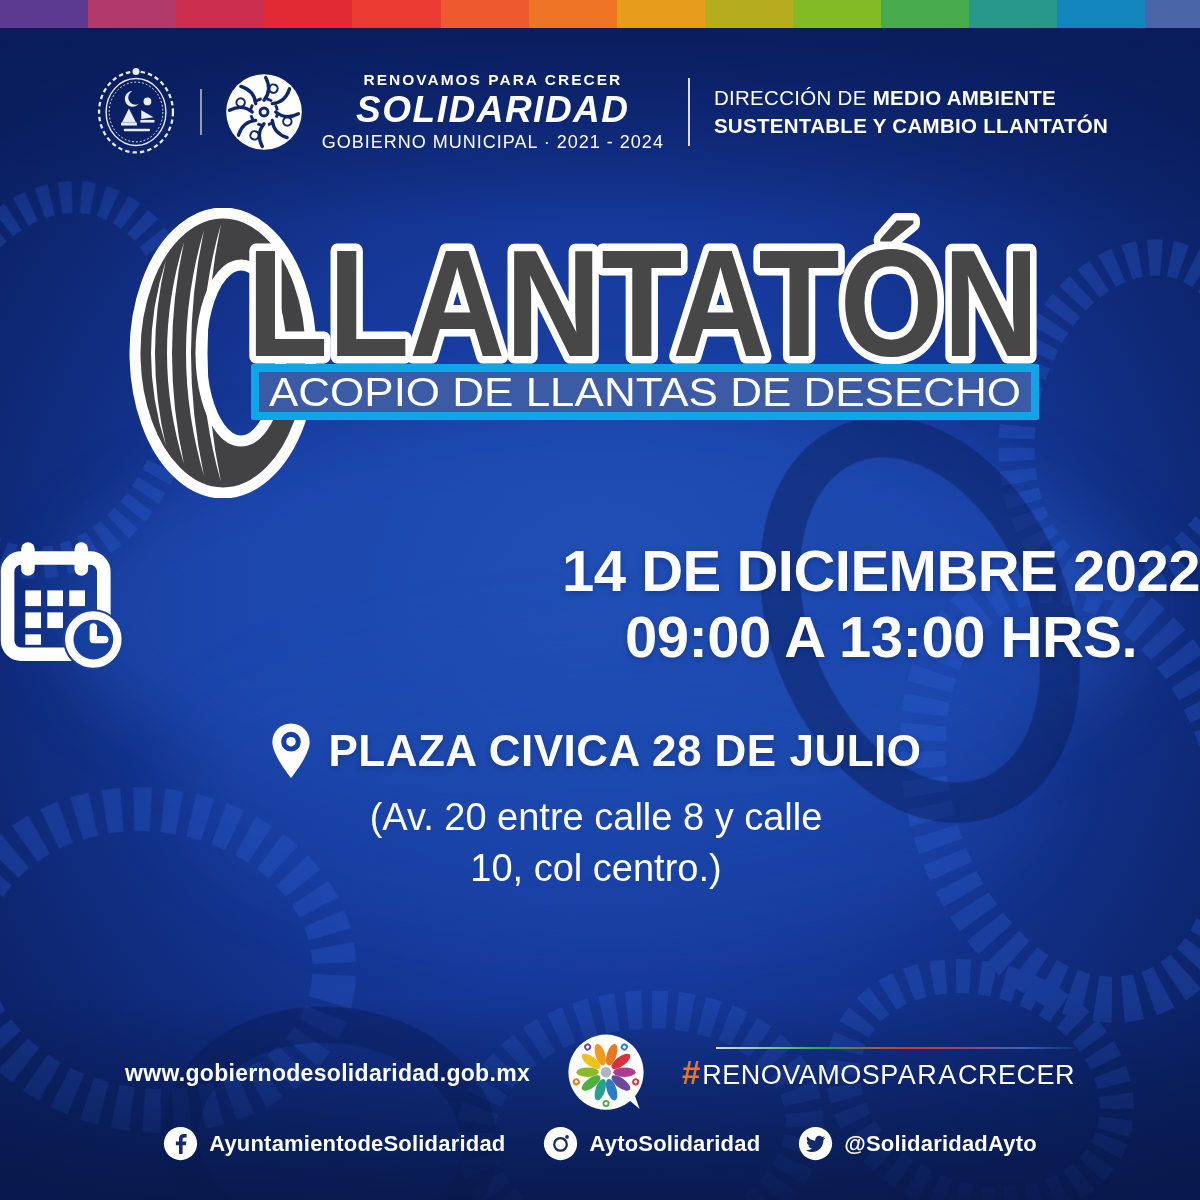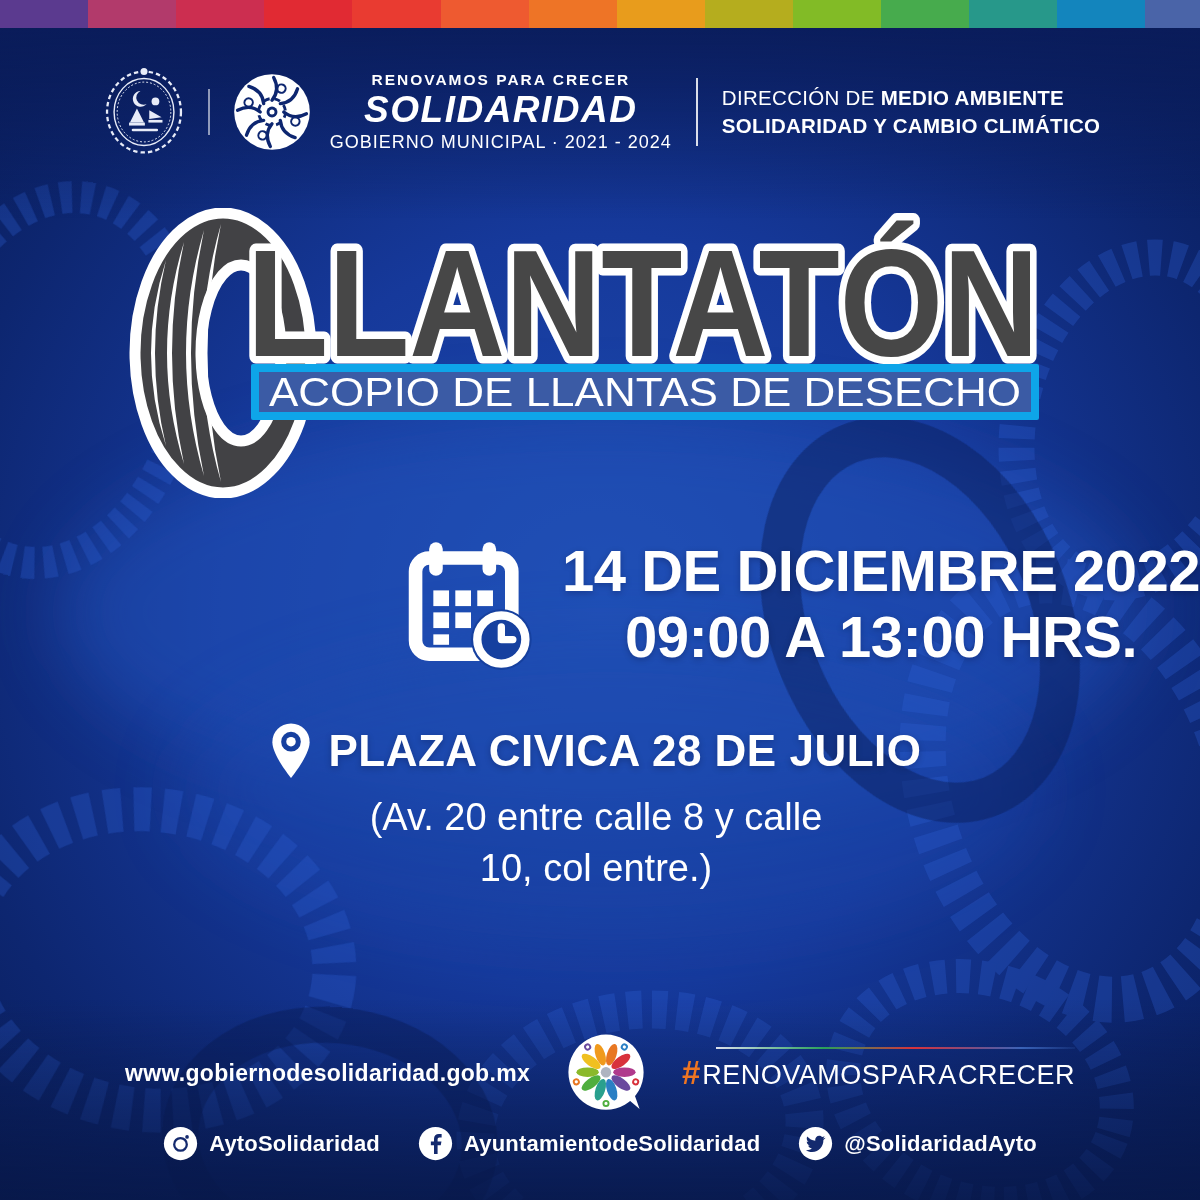--- a/index.html
+++ b/index.html
@@ -30,21 +30,21 @@
 
   
   .tire { top:208px; left:128px; width:190px; height:290px; }
   .hero-title { top:226px; left:233px; width:820px; height:162px; overflow:visible; }
   .hero-title svg { overflow:visible; }
   .subtitle-bar { top:364px; left:251px; width:788px; height:56px;
                   background:#3b5ba5; border:8px solid #0ea5e9; border-radius:2px;
                   display:flex; align-items:center; justify-content:center; }
 
   
-  .date-row { top:536px; left:0; right:0; display:flex; justify-content:flex-end;
+  .date-row { top:536px; left:0; right:0; display:flex; justify-content:space-between;
               align-items:center; gap:28px; }
   .date-text { text-align:center; font-weight:bold; font-size:58px;
                line-height:1.13; letter-spacing:-.5px; text-shadow:0 2px 6px rgba(0,0,30,.25); }
 
   
   .loc { top:722px; left:0; right:8px; text-align:center; }
   .loc-title-row { display:flex; justify-content:center; align-items:center; gap:16px; }
   .loc-title { font-size:44px; font-weight:bold; letter-spacing:.5px;
                text-shadow:0 2px 6px rgba(0,0,30,.25); }
   .loc-address { margin-top:12px; font-size:38px; font-weight:normal; line-height:1.34; }
@@ -169,21 +169,21 @@
       <circle cx="50" cy="50" r="3" fill="#fff"></circle>
     </svg>
     <div class="brand-col">
       <div class="brand-tagline">RENOVAMOS PARA CRECER</div>
       <div class="brand-name">SOLIDARIDAD</div>
       <div class="brand-gov">GOBIERNO MUNICIPAL · 2021 - 2024</div>
     </div>
     <div class="vdivider tall"></div>
     <div class="dept-col">
       <div><span class="light">DIRECCIÓN DE </span><b>MEDIO AMBIENTE</b></div>
-      <div><b>SOLIDARIDAD Y CAMBIO CLIMÁTICO</b></div>
+      <div><b>SUSTENTABLE Y CAMBIO LLANTATÓN</b></div>
     </div>
   </div>
 
   <svg class="layer tire" viewBox="0 0 190 290">
     <path fill-rule="evenodd" fill="#424245" stroke="#fff" stroke-width="11" stroke-linejoin="round" d="M95 5 a88 140 0 1 0 0.01 0 z M113 57 a40 88 0 1 0 0.01 0 z"></path>
     <g fill="#fff">
       <path d="M38 52 Q8 145 38 238 Q16 145 38 52 z"></path>
       <path d="M56 34 Q22 145 56 256 Q32 145 56 34 z"></path>
       <path d="M76 22 Q40 145 76 268 Q50 145 76 22 z"></path>
       <path d="M93 16 Q56 145 93 274 Q66 145 93 16 z"></path>
@@ -231,21 +231,21 @@
     <div class="loc-title-row">
       <svg width="42" height="58" viewBox="0 0 40 56">
         <path d="M20 1.5 C9.5 1.5 2 9.5 2 19.5 c0 12.5 18 34.5 18 34.5 s18 -22 18 -34.5 C38 9.5 30.5 1.5 20 1.5 z" fill="#fff"></path>
         <circle cx="20" cy="19" r="9.5" fill="#16409f"></circle>
         <circle cx="20" cy="19" r="4.6" fill="#fff"></circle>
       </svg>
       <div class="loc-title">PLAZA CIVICA 28 DE JULIO</div>
     </div>
     <div class="loc-address">
       <div>(Av. 20 entre calle 8 y calle</div>
-      <div>10, col entre.)</div>
+      <div>10, col centro.)</div>
     </div>
   </div>
 
   <div class="layer footer">
     <div class="footer-row1">
       <div class="website">www.gobiernodesolidaridad.gob.mx</div>
       <svg width="80" height="82" viewBox="0 0 100 102">
         <path d="M50 3 a47 47 0 1 0 0.02 0 z M78 84 l14 12 -6 -17 z" fill="#fff"></path>
         <g>
           <ellipse cx="50" cy="27" rx="6" ry="14" fill="#e87722" transform="rotate(18 50 50)"></ellipse>
@@ -273,35 +273,35 @@
         <span class="hash-sym">#</span>
           <span class="hash-bold">RENOVAMOS</span>
           <span class="hash-light">PARA</span>
           <span class="hash-bold">CRECER</span>
       </div>
     </div>
     <div class="footer-row2">
       <div class="social-item">
         <svg width="35" height="35" viewBox="0 0 40 40">
           <circle cx="20" cy="20" r="19" fill="#fff"></circle>
+          <path d="M22.4 32 v-10 h3.6 l.8 -4.2 h-4.4 v-2.6 c0 -1.3 .7 -2.2 2.1 -2.2 h2.5 V9.2 c-.8 -.1 -2 -.2 -3.2 -.2 c-3.3 0 -5.5 2 -5.5 5.7 v3.1 h-3.6 v4.2 h3.6 v10 z" fill="#142a6e"></path>
+        </svg>
+        <span class="social-label">AyuntamientodeSolidaridad</span>
+      </div>
+      <div class="social-item">
+        <svg width="35" height="35" viewBox="0 0 40 40">
+          <circle cx="20" cy="20" r="19" fill="#fff"></circle>
           <circle cx="20" cy="21" r="7.2" fill="none" stroke="#142a6e" stroke-width="2.6"></circle>
           <circle cx="27.5" cy="12.5" r="2.1" fill="#142a6e"></circle>
         </svg>
         <span class="social-label">AytoSolidaridad</span>
       </div>
       <div class="social-item">
         <svg width="35" height="35" viewBox="0 0 40 40">
           <circle cx="20" cy="20" r="19" fill="#fff"></circle>
-          <path d="M22.4 32 v-10 h3.6 l.8 -4.2 h-4.4 v-2.6 c0 -1.3 .7 -2.2 2.1 -2.2 h2.5 V9.2 c-.8 -.1 -2 -.2 -3.2 -.2 c-3.3 0 -5.5 2 -5.5 5.7 v3.1 h-3.6 v4.2 h3.6 v10 z" fill="#142a6e"></path>
-        </svg>
-        <span class="social-label">AyuntamientodeSolidaridad</span>
-      </div>
-      <div class="social-item">
-        <svg width="35" height="35" viewBox="0 0 40 40">
-          <circle cx="20" cy="20" r="19" fill="#fff"></circle>
           <path d="M31 13.4 c-.8 .4 -1.7 .6 -2.6 .8 c.9 -.6 1.6 -1.5 2 -2.6 c-.9 .5 -1.9 .9 -2.9 1.1 c-.8 -.9 -2 -1.5 -3.3 -1.5 c-2.5 0 -4.5 2 -4.5 4.6 c0 .4 0 .7 .1 1 c-3.7 -.2 -7 -2 -9.2 -4.7 c-.4 .7 -.6 1.5 -.6 2.3 c0 1.6 .8 3 2 3.8 c-.7 0 -1.4 -.2 -2 -.5 v.1 c0 2.2 1.5 4.1 3.6 4.5 c-.4 .1 -.8 .2 -1.2 .2 c-.3 0 -.6 0 -.9 -.1 c.6 1.8 2.3 3.2 4.3 3.2 c-1.6 1.2 -3.5 2 -5.7 2 h-1.1 c2 1.3 4.4 2.1 7 2.1 c8.4 0 13 -7 13 -13.1 v-.6 c.9 -.6 1.7 -1.4 2.3 -2.3 z" fill="#142a6e"></path>
         </svg>
         <span class="social-label">@SolidaridadAyto</span>
       </div>
     </div>
   </div>
 
 </div>
 
 </body></html>

